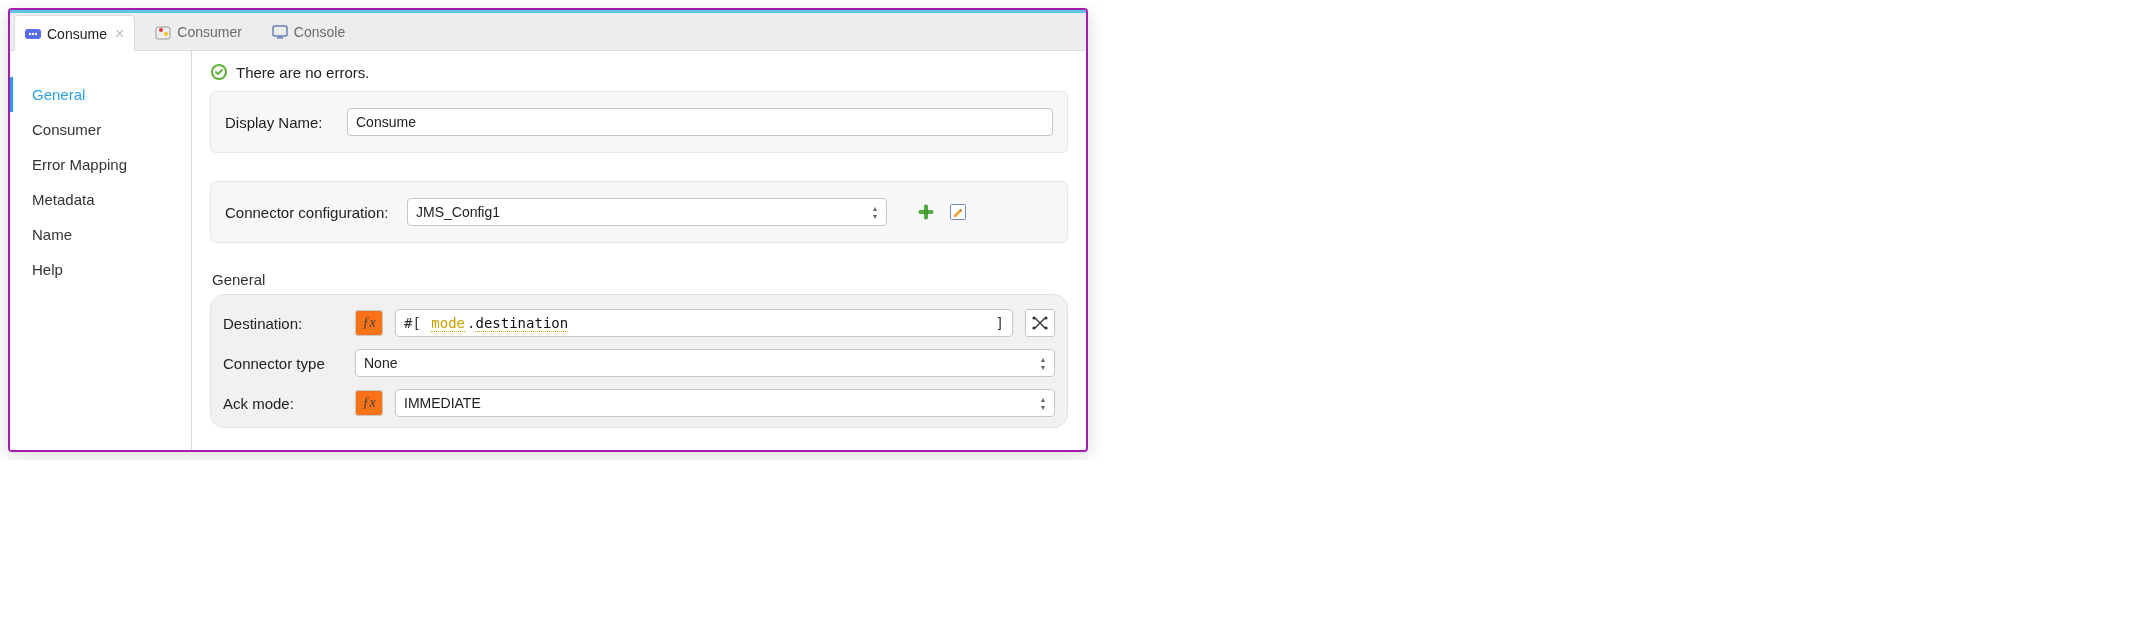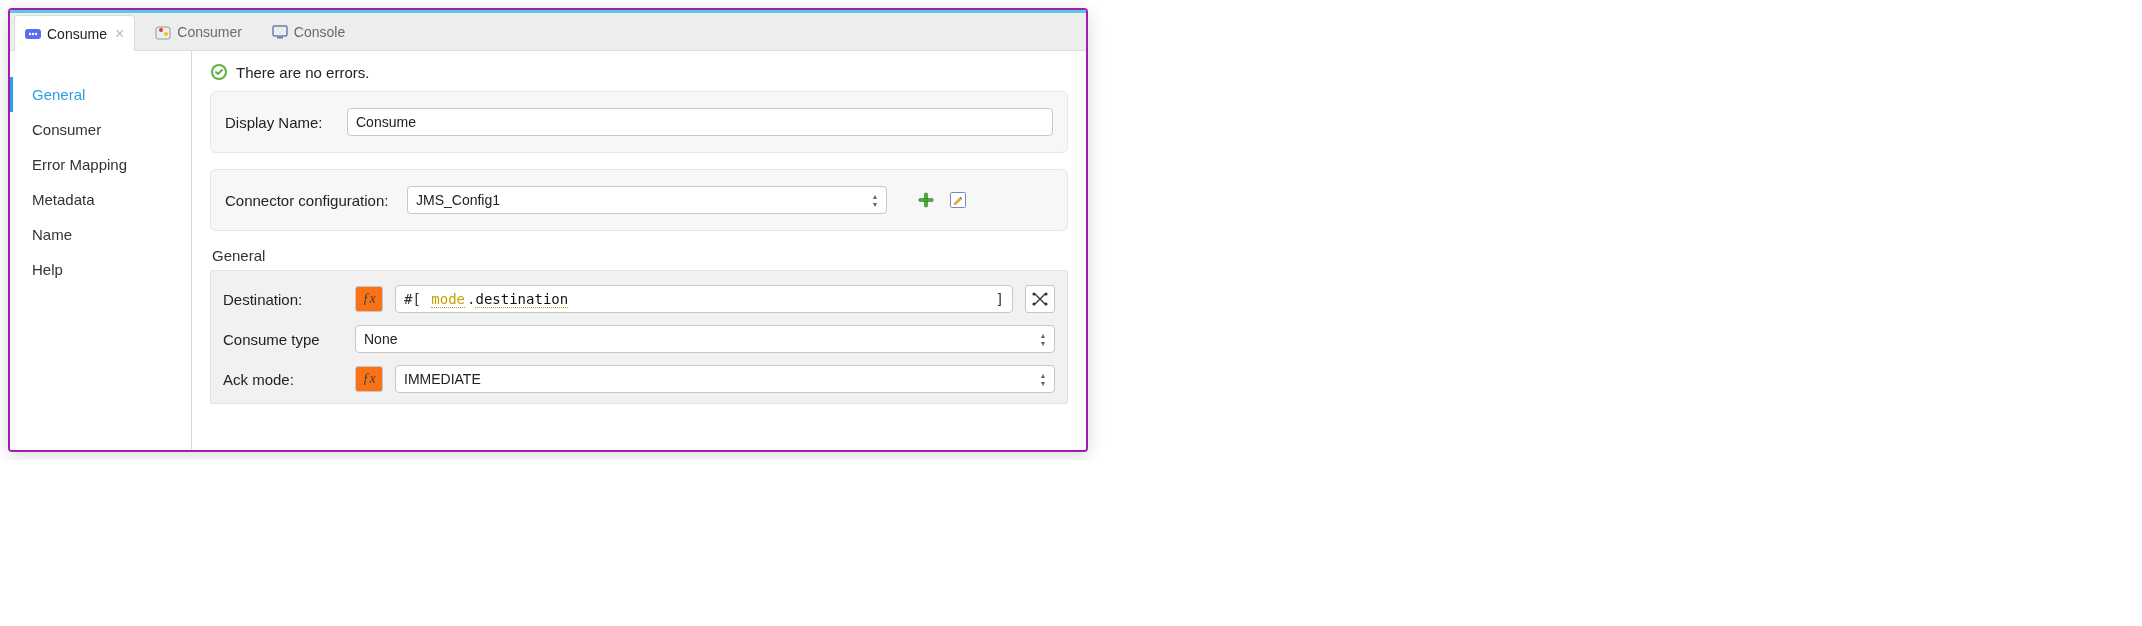--- a/index.html
+++ b/index.html
@@ -85,21 +85,21 @@
   .status-row {
     display:flex; align-items:center; gap:8px;
     margin-bottom: 10px;
     font-size: 15px;
   }
   .panel {
     background: #f7f7f7;
     border: 1px solid #e6e6e6;
     border-radius: 6px;
     padding: 10px 14px;
-    margin-bottom: 16px;
+    margin-bottom: 28px;
   }
   .form-row {
     display:flex;
     align-items:center;
     gap: 12px;
     padding: 6px 0;
   }
   .label { font-size:15px; color:#222; }
   .label-w1 { width: 170px; }
   .label-w2 { width: 110px; }
@@ -126,21 +126,21 @@
     width:14px; text-align:center; color:#666; line-height:1;
     display:flex; flex-direction:column; font-size:7px; gap:1px;
   }
   .section-title {
     font-size:15px; color:#333;
     margin: 2px 0 6px 2px;
   }
   .inner-panel {
     background:#f1f1f1;
     border:1px solid #e2e2e2;
-    border-radius:2px;
+    border-radius:14px;
     padding: 8px 12px 4px 12px;
   }
   .fx-btn {
     width:28px; height:26px;
     border:1px solid #c7c7c7; border-radius:3px;
     background:#f97316;
     display:inline-flex; align-items:center; justify-content:center;
     font-style:italic; font-family: Georgia, serif;
     font-size:14px; color:#444;
     cursor:pointer;
@@ -284,21 +284,21 @@
               <circle cx="3" cy="3" r="1.6" fill="#333"></circle>
                 <circle cx="3" cy="13" r="1.6" fill="#333"></circle>
               <circle cx="15" cy="3" r="1.6" fill="#333"></circle>
                 <circle cx="15" cy="13" r="1.6" fill="#333"></circle>
               <path d="M4 3 L14 13 M4 13 L14 3" stroke="#333" stroke-width="1.4"></path>
             </svg>
           </span>
         </div>
 
         <div class="form-row">
-          <span class="label label-w3">Consume type</span>
+          <span class="label label-w3">Connector type</span>
           <div class="select">
             <span>None</span>
             <span class="stepper">
                 <span>▲</span>
                 <span>▼</span>
               </span>
           </div>
         </div>
 
         <div class="form-row">

